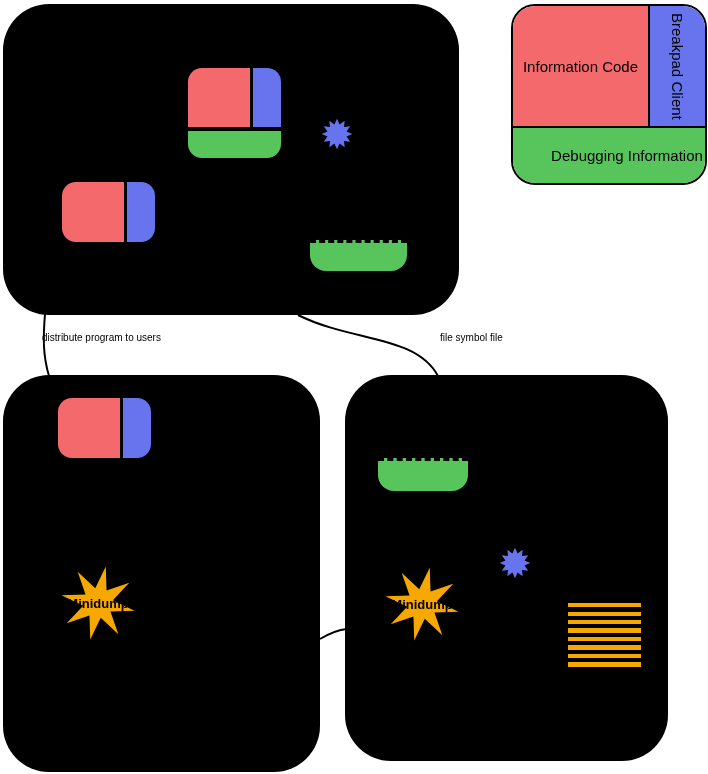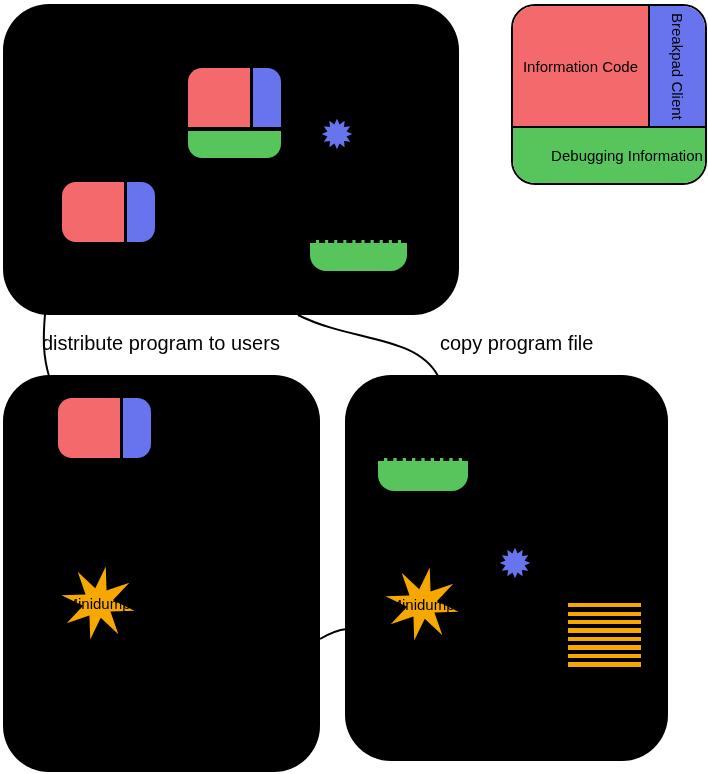--- a/index.html
+++ b/index.html
@@ -14,21 +14,21 @@
   .panel { position:absolute; background:var(--panel-black,#000); border-radius:46px; }
   #build-panel     { left:3px;   top:4px;   width:456px; height:311px; }
   #user-panel      { left:3px;   top:375px; width:317px; height:397px; }
   #processor-panel { left:345px; top:375px; width:323px; height:386px; }
 
   
   .connectors { position:absolute; left:0; top:0; width:708px; height:774px; pointer-events:none; }
   .connectors path { stroke:#000; stroke-width:2; fill:none; }
 
   
-  .flow-label { position:absolute; font-size:20px; white-space:nowrap; }
+  .flow-label { position:absolute; font-size:10px; white-space:nowrap; }
 
   
   .app-shape { position:absolute; display:flex; gap:3px; height:60px; }
   .app-shape .red  { width:62px; background:var(--application-red,#f4696c); border-radius:14px 0 0 14px; }
   .app-shape .blue { width:28px; background:var(--client-blue,#6774ee);   border-radius:0 14px 14px 0; }
 
   
   .compiled-app { position:absolute; width:93px; }
   .compiled-app .top   { display:flex; gap:3px; height:59px; }
   .compiled-app .red   { flex:0 0 62px; background:var(--application-red,#f4696c); border-radius:14px 0 0 0; }
@@ -41,21 +41,21 @@
 
   
   .gear { position:absolute; }
   .gear polygon { fill:var(--client-blue,#6774ee); }
 
   
   .star-wrap { position:absolute; width:80px; height:80px; }
   .star-wrap svg { display:block; transform:rotate(12deg); }
   .star-wrap polygon { fill:var(--minidump-orange,#f6a800); }
   .minidump-text { position:absolute; inset:0; display:flex; align-items:center;
-                   justify-content:center; font-size:15px; color:#000; }
+                   justify-content:center; font-size:13px; color:#000;font-weight:bold; }
 
   
   .stack-lines { position:absolute;
     background:repeating-linear-gradient(to bottom,
       var(--minidump-orange,#f6a800) 0 4px, transparent 4px 8.5px); }
 
   
   .legend { position:absolute; left:511px; top:4px; width:196px; height:181px;
             border:2.5px solid #000; border-radius:24px; overflow:hidden;
             display:grid; grid-template-columns:1fr 57px; grid-template-rows:1fr 57px; }
@@ -107,21 +107,21 @@
     </div>
     <div class="legend-cell legend-blue">
       <span class="vert">Breakpad Client</span>
     </div>
     <div class="legend-cell legend-green">
       <span>Debugging Information</span>
     </div>
   </div>
 
   <div class="flow-label" style="left:42px; top:332px;">distribute program to users</div>
-  <div class="flow-label" style="left:440px; top:332px;">copy program file</div>
+  <div class="flow-label" style="left:440px; top:332px;">file symbol file</div>
 
   <div class="panel" id="user-panel">
 
     <div class="app-shape" style="left:55px; top:23px;">
       <div class="red"></div>
       <div class="blue"></div>
     </div>
 
     <div class="star-wrap" style="left:55px; top:188px;">
       <svg width="80" height="80" viewBox="-45 -45 90 90">

